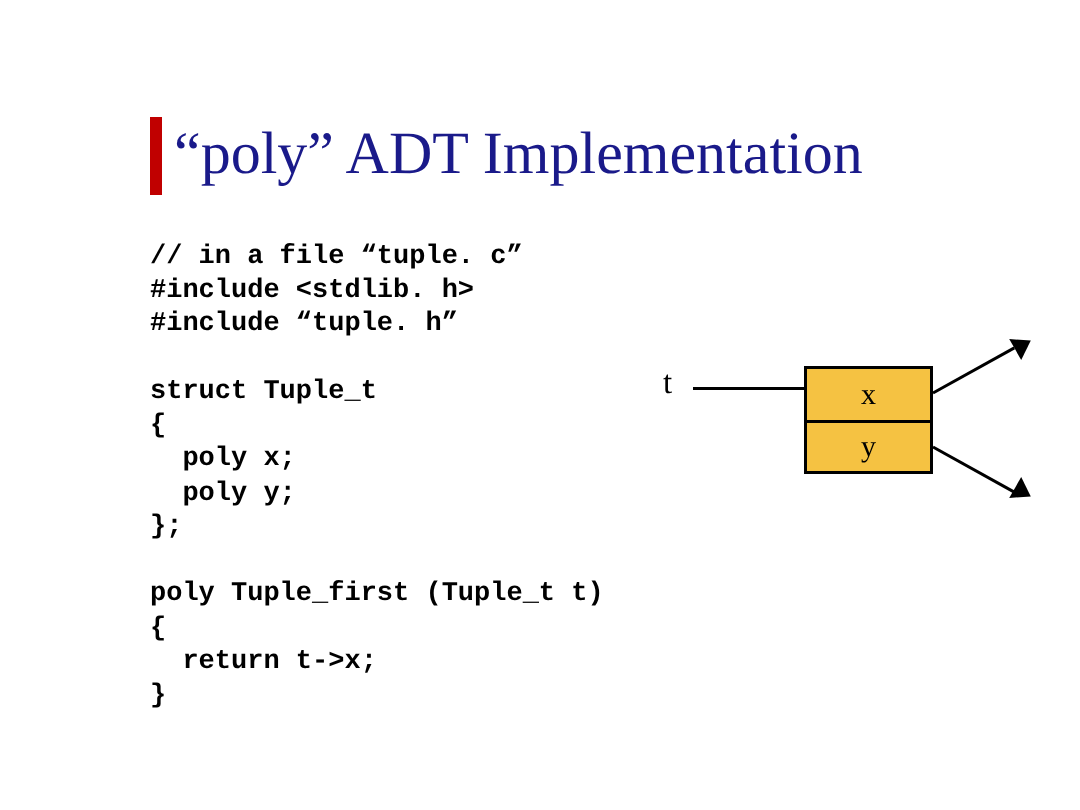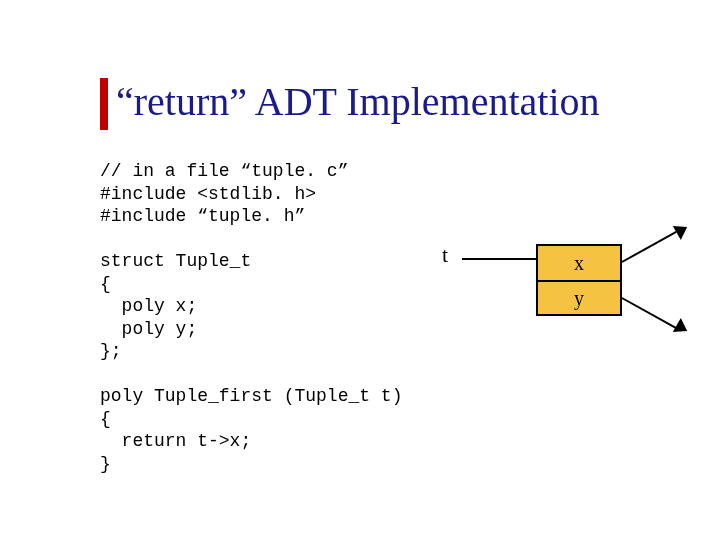--- a/index.html
+++ b/index.html
@@ -26,21 +26,21 @@
       font-size: 40px;
       color: #1a1a8a;
       font-weight: normal;
     }
     .code-block {
       position: absolute;
       left: 100px;
       top: 160px;
       font-family: 'Courier New', Courier, monospace;
       font-size: 18px;
-      font-weight: normal;
+      font-weight: bold;
       color: #000;
       line-height: 1.25;
       white-space: pre;
     }
     .diagram {
       position: absolute;
       left: 430px;
       top: 244px;
       width: 260px;
       height: 120px;
@@ -119,21 +119,21 @@
       border-right: 8px solid transparent;
       border-top: 12px solid #000;
       transform: rotate(-60deg);
     }
   </style>
 </head>
 <body>
 
 <div class="accent-bar"></div>
 
-<h1 class="title">“return” ADT Implementation</h1>
+<h1 class="title">“poly” ADT Implementation</h1>
 
 <pre class="code-block">// in a file “tuple. c”
 #include &lt;stdlib. h&gt;
 #include “tuple. h”
 
 struct Tuple_t
 {
   poly x;
   poly y;
 };

